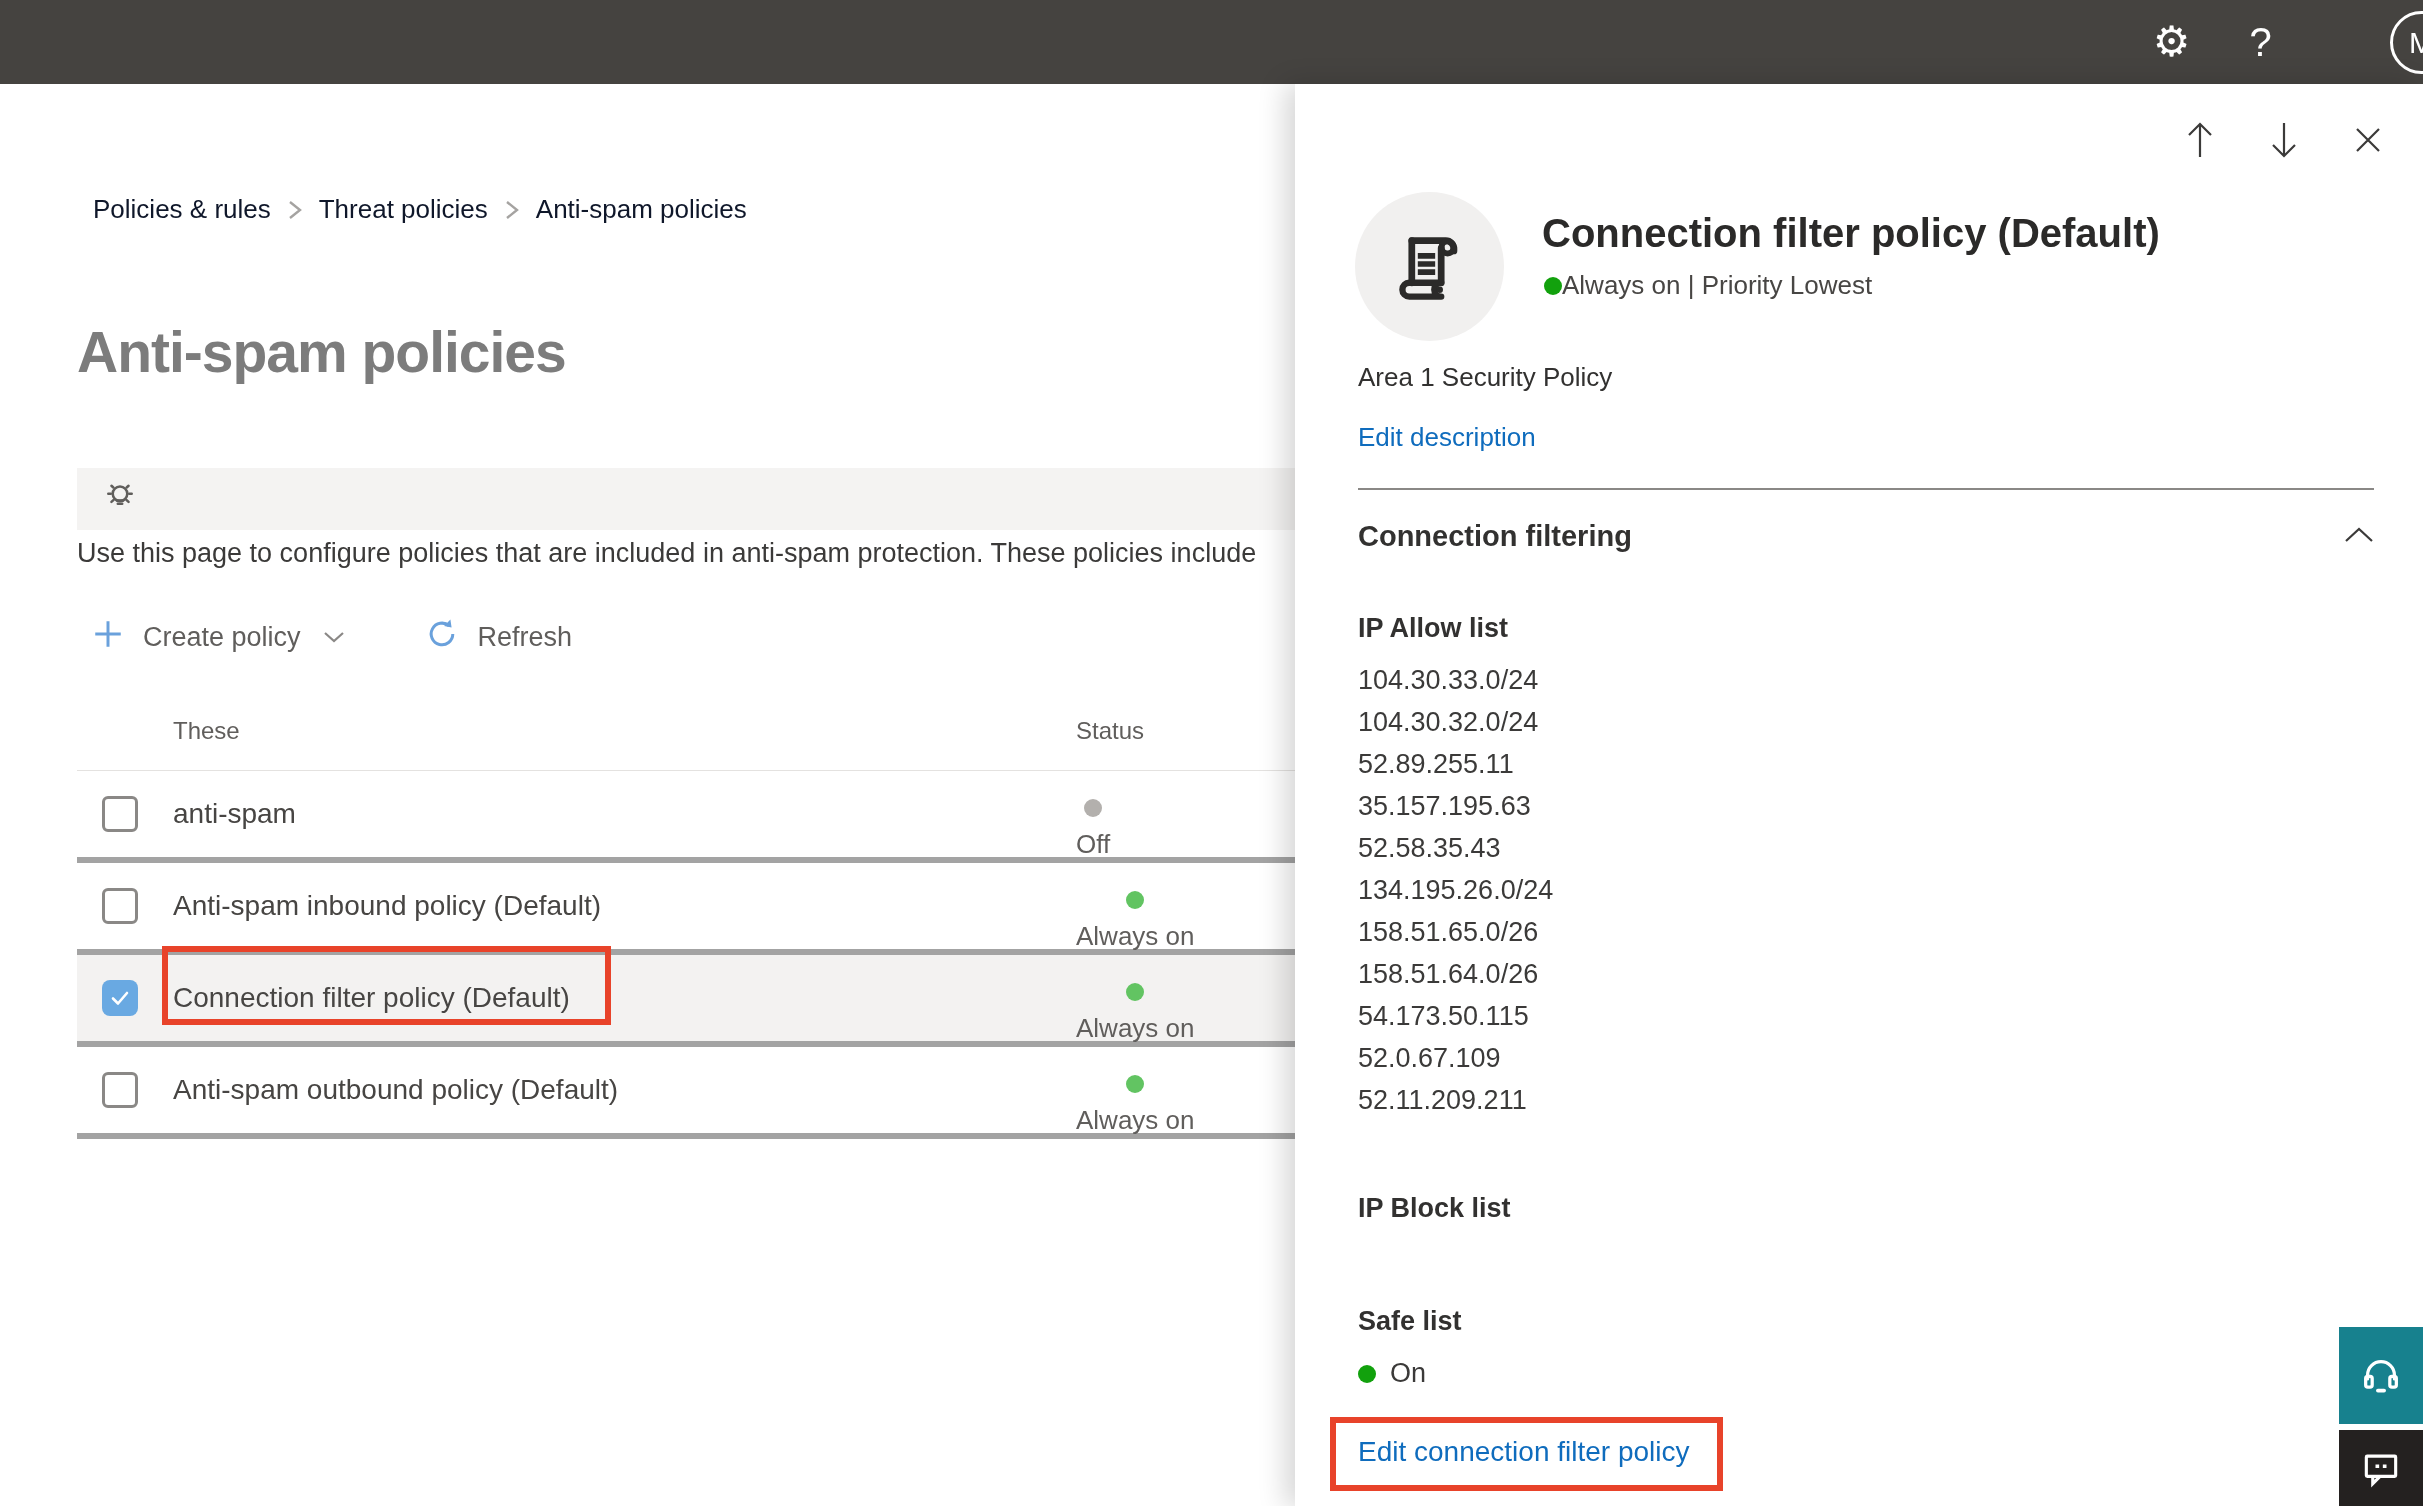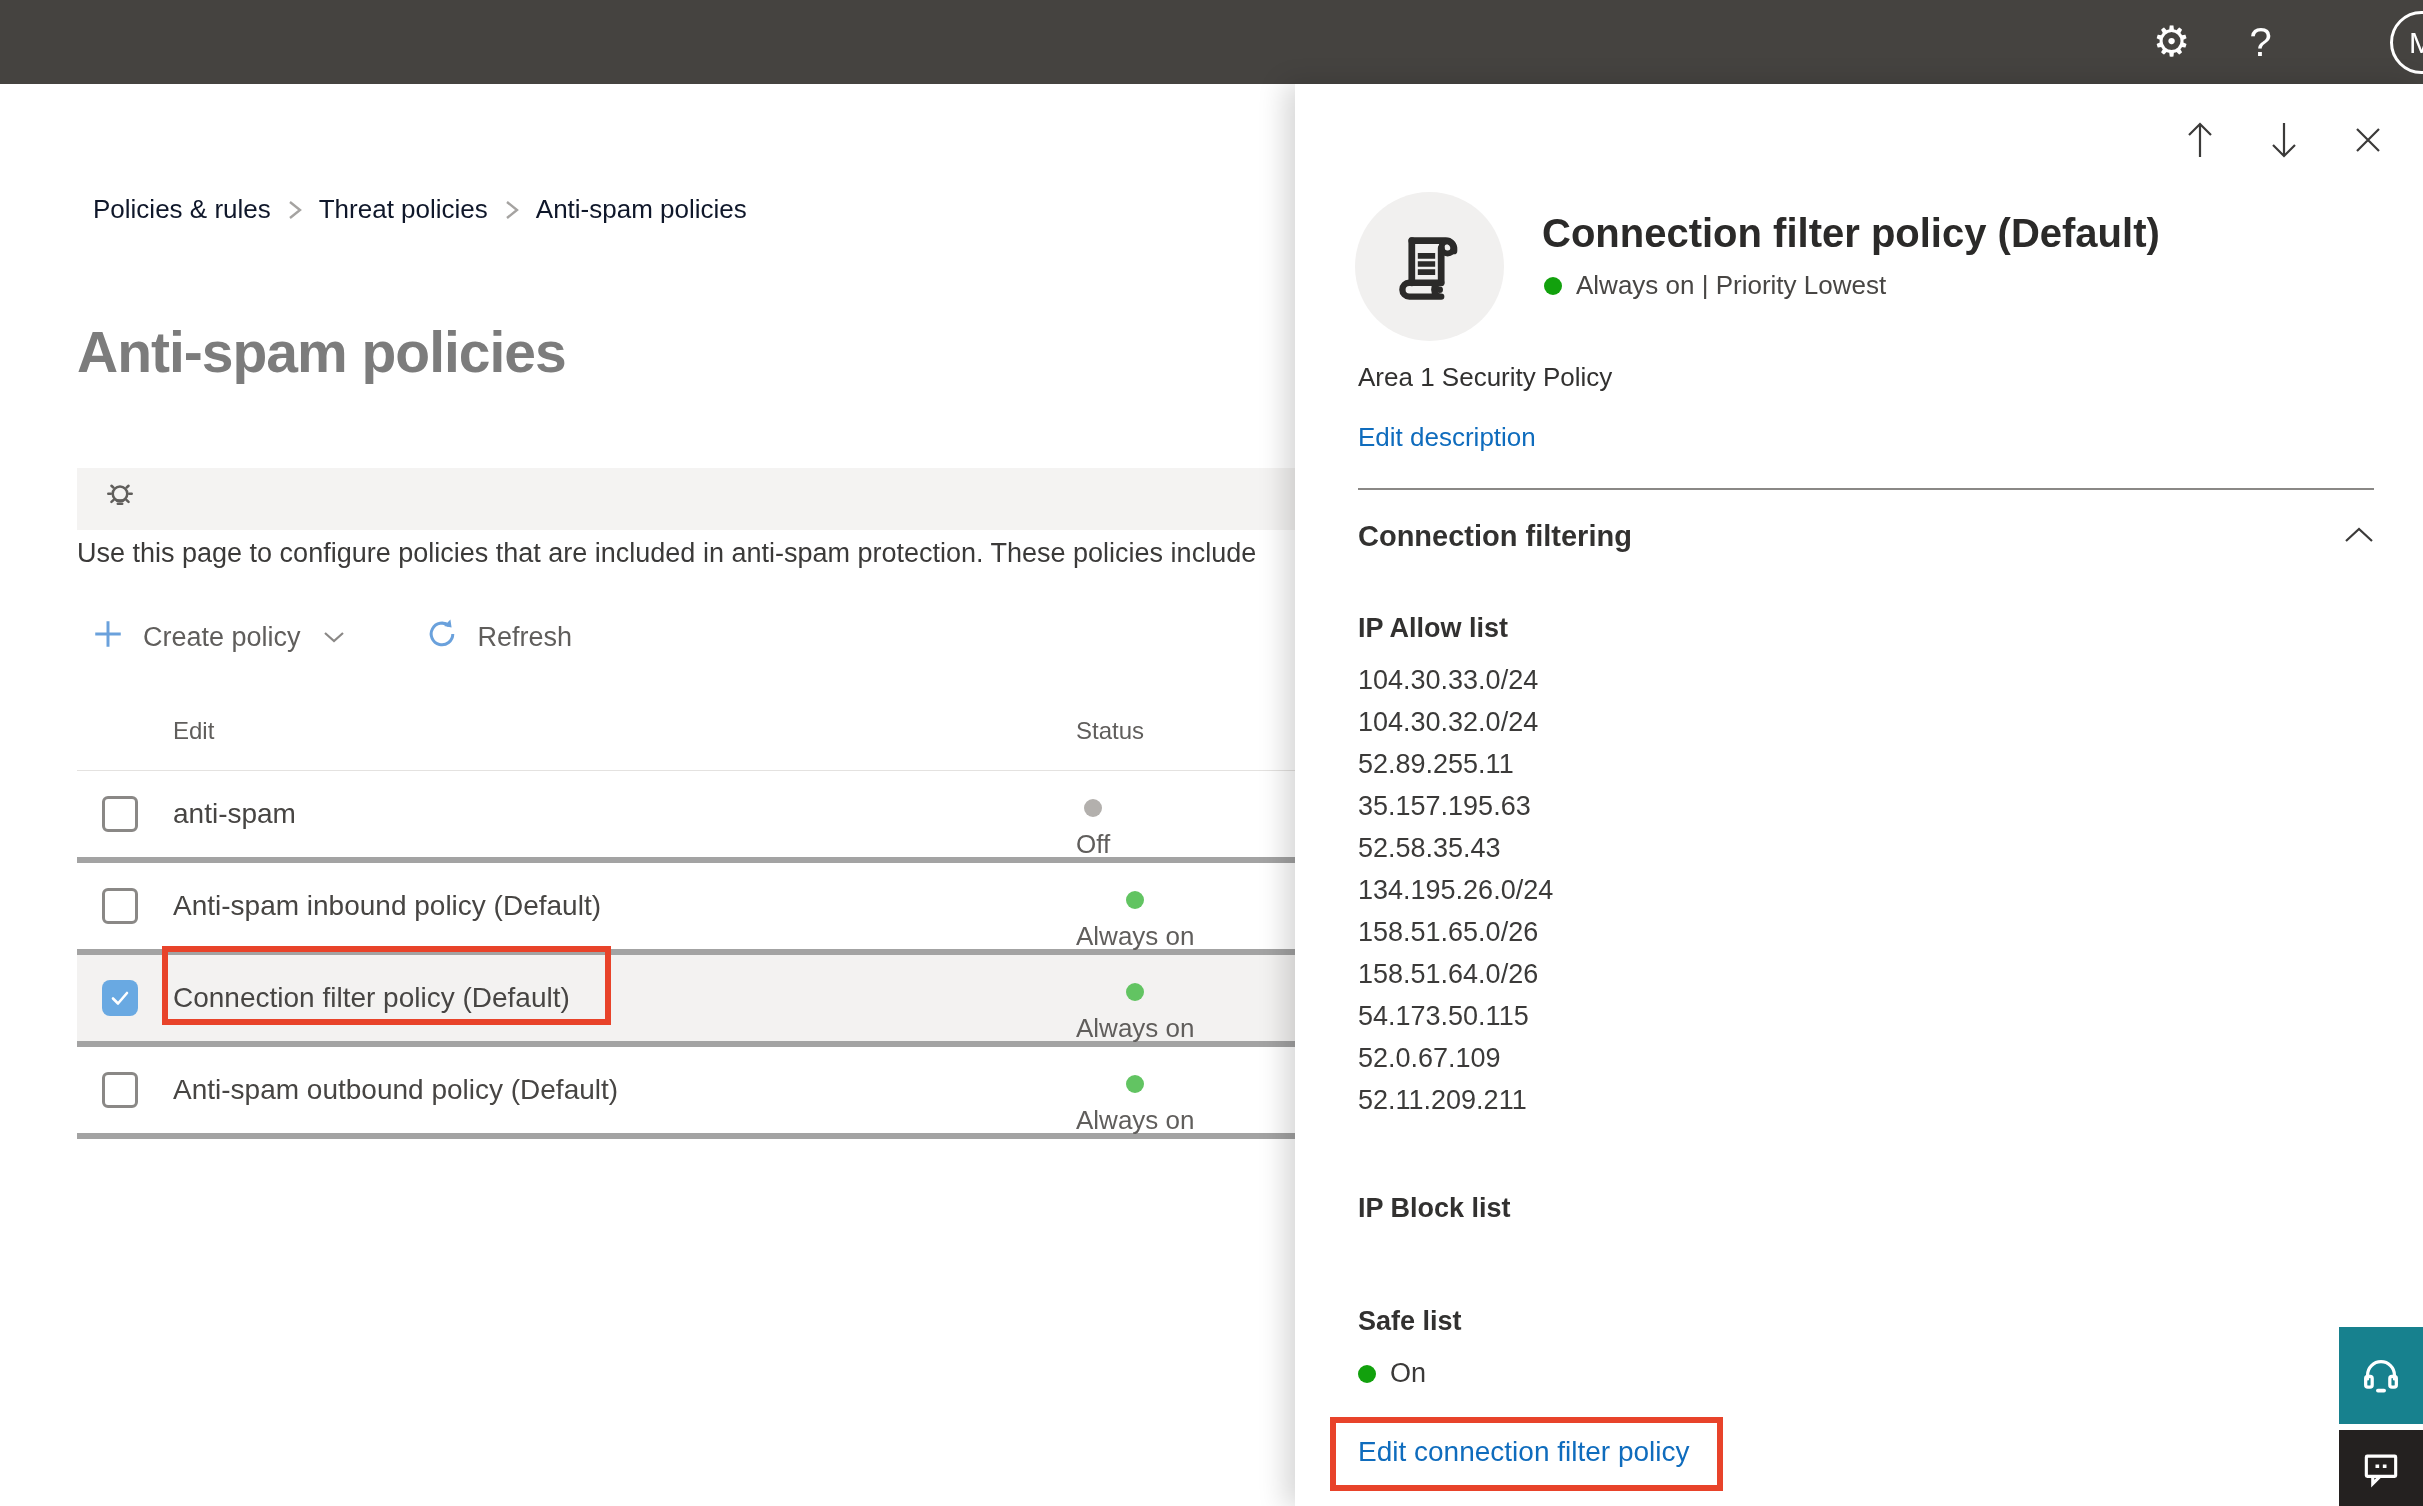--- a/index.html
+++ b/index.html
@@ -51,21 +51,21 @@
   .dot-green{background:#62c462;}
   .dot-vivid{background:#12a10d;}
   
   .flyout{position:absolute;left:1295px;top:84px;width:1129px;height:1423px;background:#fff;
     box-shadow:-10px 0 26px rgba(0,0,0,0.16);}
   .fly-nav{position:absolute;top:36px;right:36px;display:flex;gap:44px;}
   .fly-nav .nav-btn{width:40px;height:40px;display:flex;align-items:center;justify-content:center;cursor:pointer;}
   .fly-avatar{position:absolute;left:60px;top:108px;width:149px;height:149px;border-radius:50%;
     background:#f1f0ef;display:flex;align-items:center;justify-content:center;}
   .fly-title{position:absolute;left:247px;top:127px;font-size:40px;font-weight:700;color:#2b2a29;}
-  .fly-statusline{position:absolute;left:249px;top:186px;display:flex;align-items:center;gap:14px;
+  .fly-statusline{position:absolute;left:249px;top:186px;display:flex;align-items:center;
     font-size:26px;color:#484644;}
   .fly-desc{position:absolute;left:63px;top:278px;font-size:26px;color:#323130;}
   .fly-editdesc{position:absolute;left:63px;top:338px;font-size:26px;color:#0f6cbd;cursor:pointer;}
   .fly-divider{position:absolute;left:63px;top:404px;width:1016px;height:0;border-top:2px solid #8a8886;}
   .fly-section{position:absolute;left:63px;top:436px;font-size:29px;font-weight:700;color:#323130;}
   .fly-sec-chevron{position:absolute;left:1047px;top:440px;cursor:pointer;}
   .fly-allow-label{position:absolute;left:63px;top:529px;font-size:27px;font-weight:700;color:#323130;}
   .ip-list{position:absolute;left:63px;top:575px;font-size:27px;color:#3b3a39;line-height:42px;}
   .fly-block-label{position:absolute;left:63px;top:1109px;font-size:27px;font-weight:700;color:#323130;}
   .fly-safe-label{position:absolute;left:63px;top:1222px;font-size:27px;font-weight:700;color:#323130;}
@@ -153,21 +153,21 @@
           <path d="M19.2 12 a7.2 7.2 0 1 1 -2.4 -5.4" stroke="#6aa1dc" stroke-width="2"></path>
           <polygon points="17.6,2.4 18.4,7.6 13.4,6.6" fill="#6aa1dc"></polygon>
         </svg>
       </span>
       <span class="lbl">Refresh</span>
     </div>
   </div>
 
   <div class="table">
     <div class="thead">
-      <span class="th-name">Edit</span>
+      <span class="th-name">These</span>
       <span class="th-status">Status</span>
     </div>
 
     <div class="trow">
       <span class="cb"></span>
       <span class="row-name">anti-spam</span>
       <span class="row-status">
         <span class="dot dot-gray"></span>
         <span>Off</span>
       </span>

